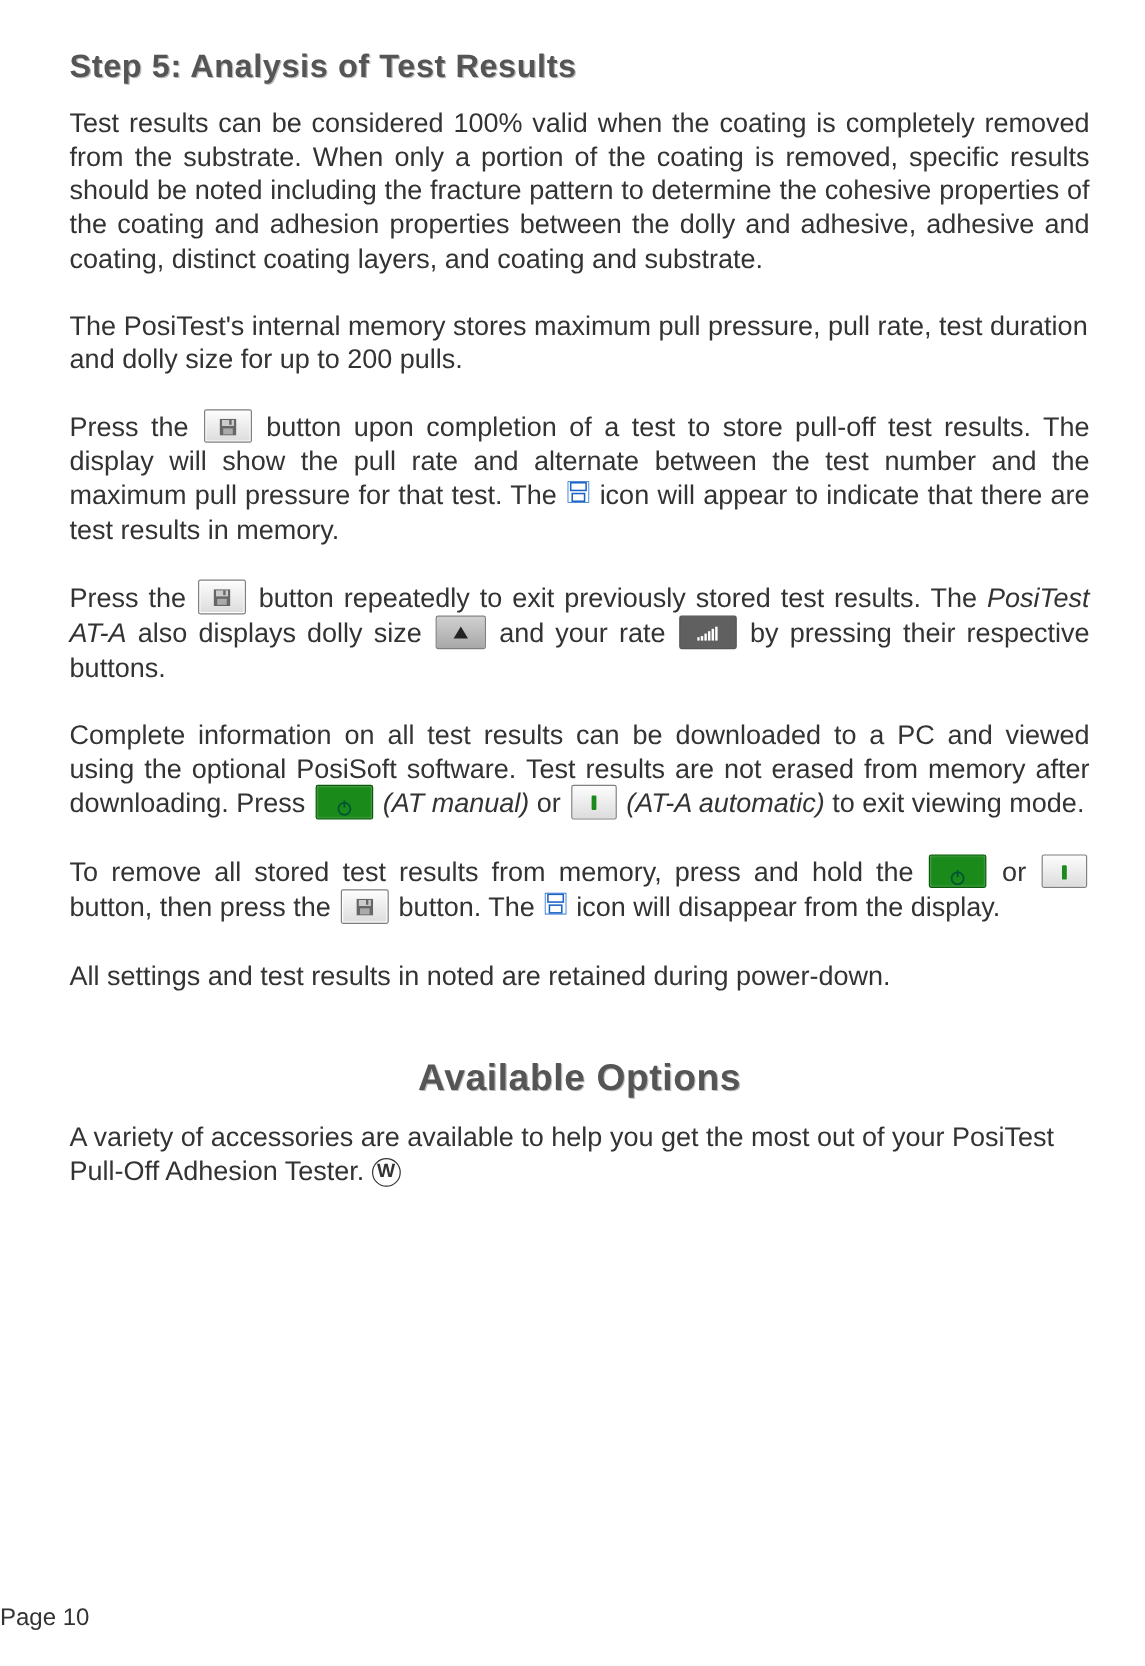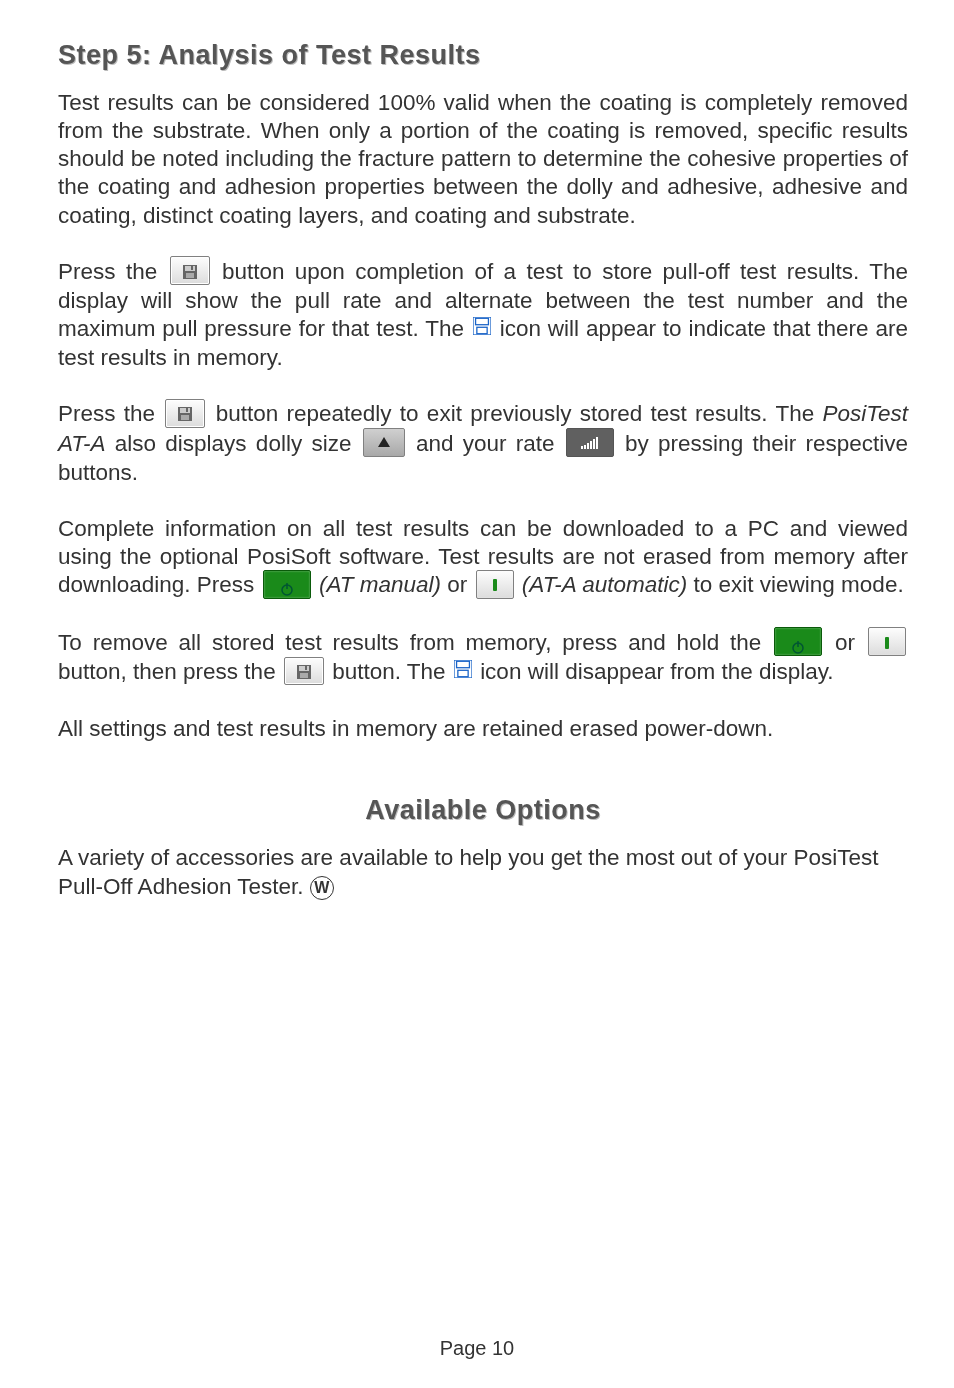--- a/index.html
+++ b/index.html
@@ -20,21 +20,21 @@
   }
   h2.section {
     font-size: 27px;
     font-weight: bold;
     color: #555555;
     text-shadow: 1px 1px 0 #bbb;
     letter-spacing: 0.5px;
     margin: 0 0 18px 0;
   }
   h2.center-section {
-    font-size: 27px;
+    font-size: 31px;
     font-weight: bold;
     color: #555555;
     text-shadow: 1px 1px 0 #bbb;
     letter-spacing: 0.5px;
     text-align: center;
     margin: 52px 0 18px 0;
   }
   p.body {
     font-size: 22.5px;
     line-height: 1.25;
@@ -101,21 +101,21 @@
     background:#606060;
     padding:2px 10px 2px 14px;
     border-radius:2px;
     line-height:1;
   }
   .footer {
     position:absolute;
     bottom:28px;
     width:100%;
     left:0;
-    text-align:center;
+    text-align:left;
     font-size:20px;
     color:#333;
   }
   .circled-w {
     display:inline-block;
     border:1.5px solid #333;
     border-radius:50%;
     width:22px; height:22px;
     line-height:21px;
     text-align:center;
@@ -128,20 +128,21 @@
 </head>
 <body>
 
 <div class="page">
 
   <h2 class="section">Step 5: Analysis of Test Results</h2>
 
   <p class="body just">Test results can be considered 100% valid when the coating is completely removed from the substrate.  When only a portion of the coating is removed, specific results should be noted including the fracture pattern to determine the cohesive properties of the coating and adhesion properties between the dolly and adhesive, adhesive and coating, distinct coating layers, and coating and substrate.</p>
 
 
+  <p class="body">The PosiTest's internal memory stores maximum pull pressure, pull rate, test duration and dolly size for up to 200 pulls.</p>
 
   <p class="body just">
     <span>Press the </span>
     <span class="inline-icon btn-frame">
       <span class="disk"><svg viewBox="0 0 14 14">
             <rect x="0" y="0" width="14" height="14" fill="#666"></rect>
             <rect x="2" y="1" width="10" height="5" fill="#ccc"></rect>
             <rect x="3" y="8" width="8" height="5" fill="#aaa"></rect>
             <rect x="8" y="1" width="2" height="4" fill="#666"></rect>
           </svg></span>
@@ -231,21 +232,21 @@
     <span class="inline-icon">
       <svg width="18" height="18" viewBox="0 0 14 14">
           <rect x="0" y="0" width="14" height="14" fill="none" stroke="#1a64c8" stroke-width="1"></rect>
           <rect x="2" y="1" width="10" height="5" fill="none" stroke="#1a64c8"></rect>
           <rect x="3" y="8" width="8" height="5" fill="none" stroke="#1a64c8"></rect>
         </svg>
     </span>
     <span> icon will disappear from the display.</span>
   </p>
 
-  <p class="body">All settings and test results in memory are retained erased power-down.</p>
+  <p class="body">All settings and test results in noted are retained during power-down.</p>
 
   <h2 class="center-section">Available Options</h2>
 
   <p class="body">
     <span>A variety of accessories are available to help you get the most out of your PosiTest Pull-Off Adhesion Tester.  </span>
     <span class="circled-w">W</span>
   </p>
 
   <div class="footer">Page 10</div>
 </div>

